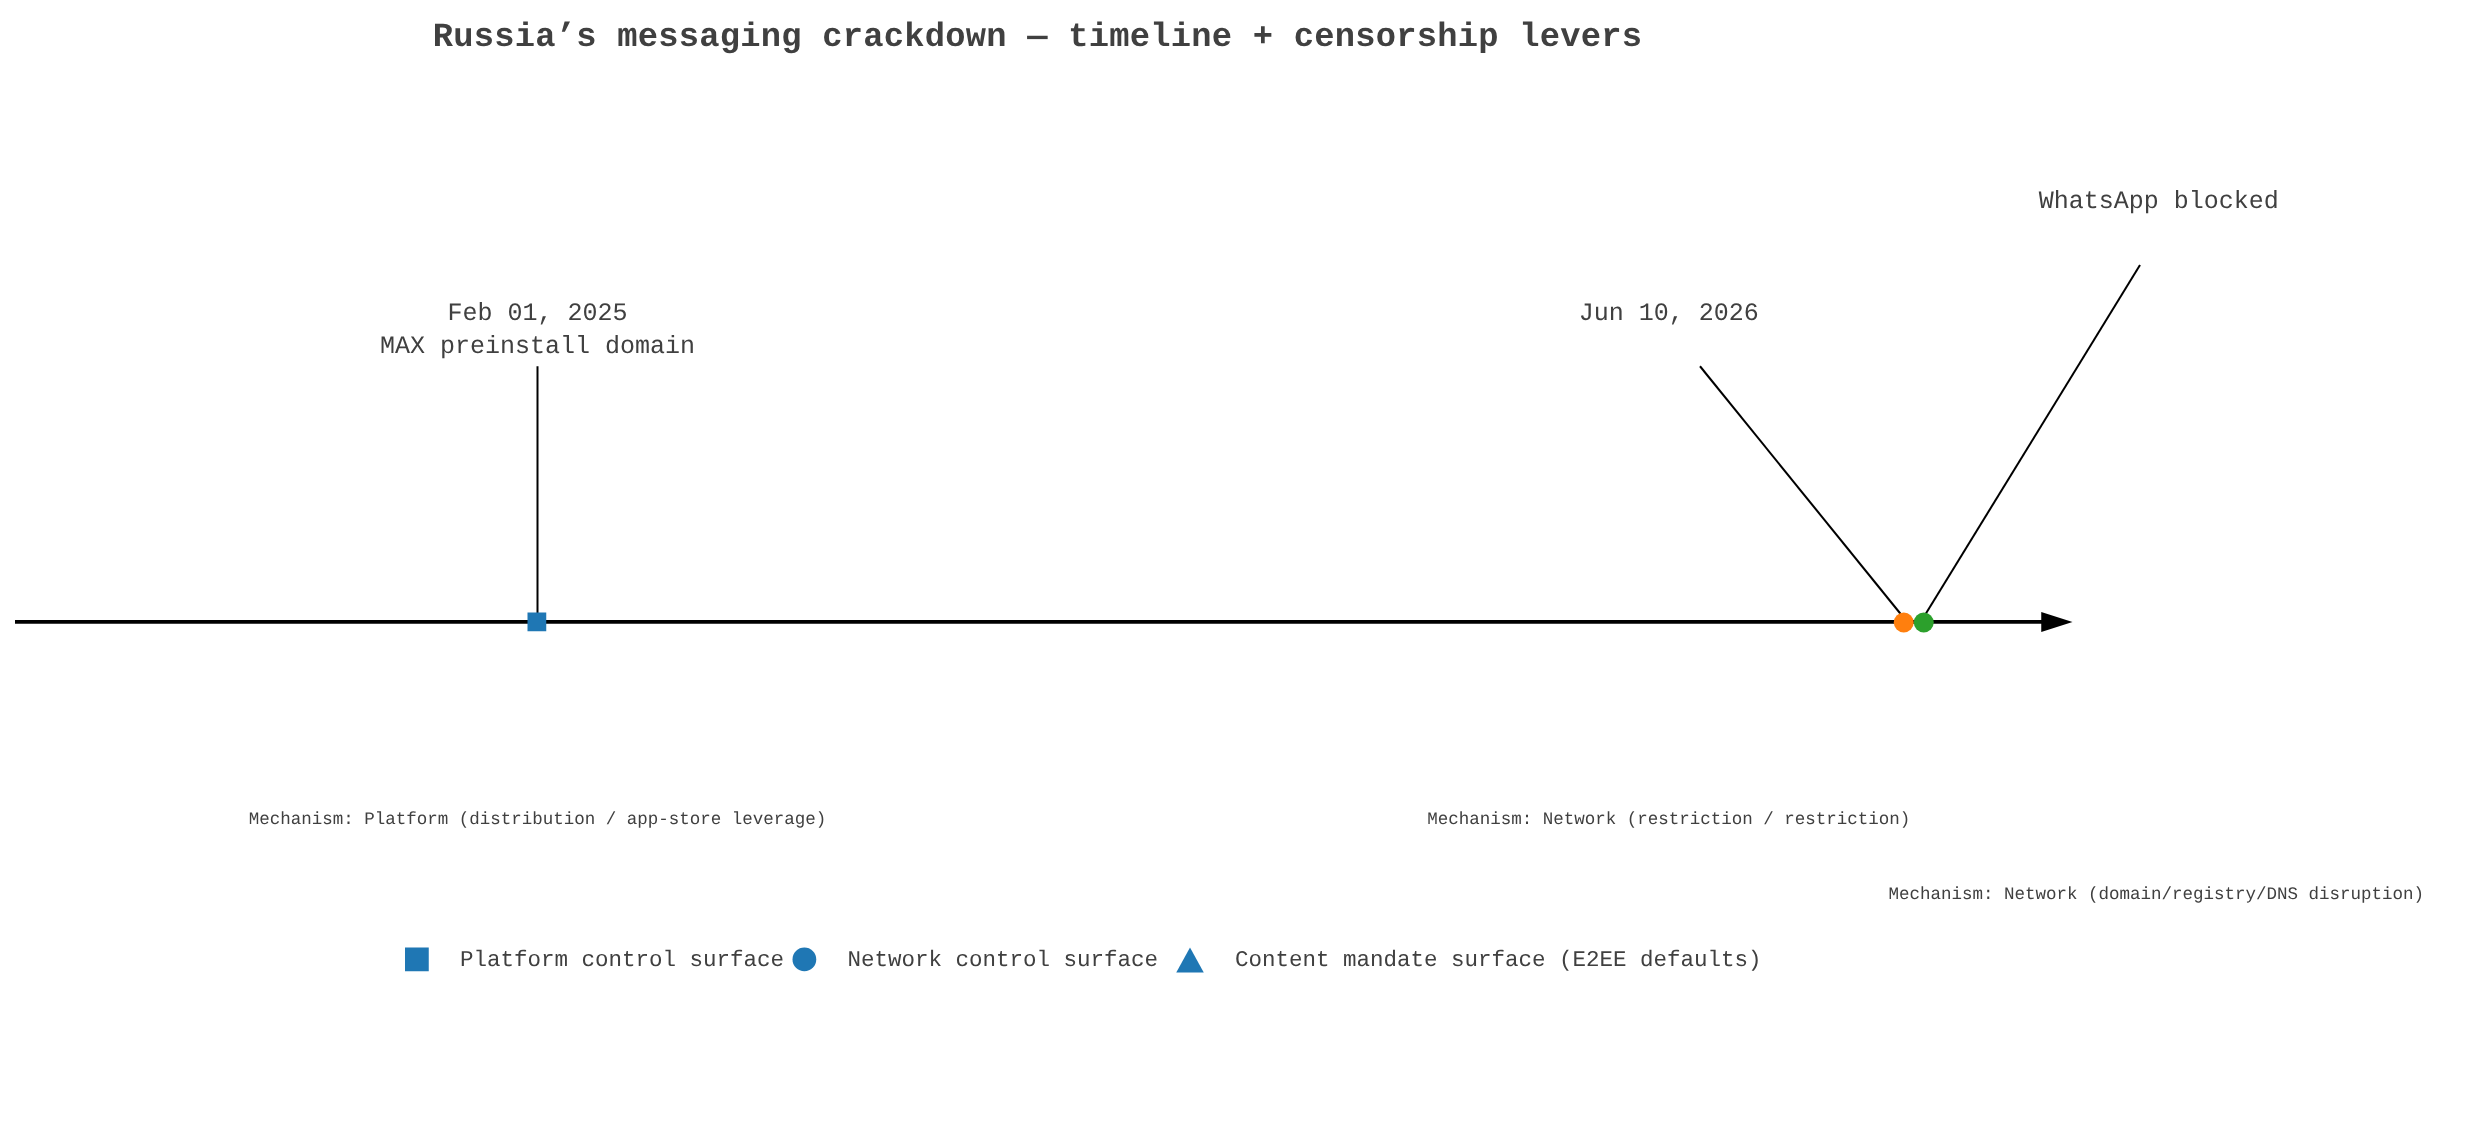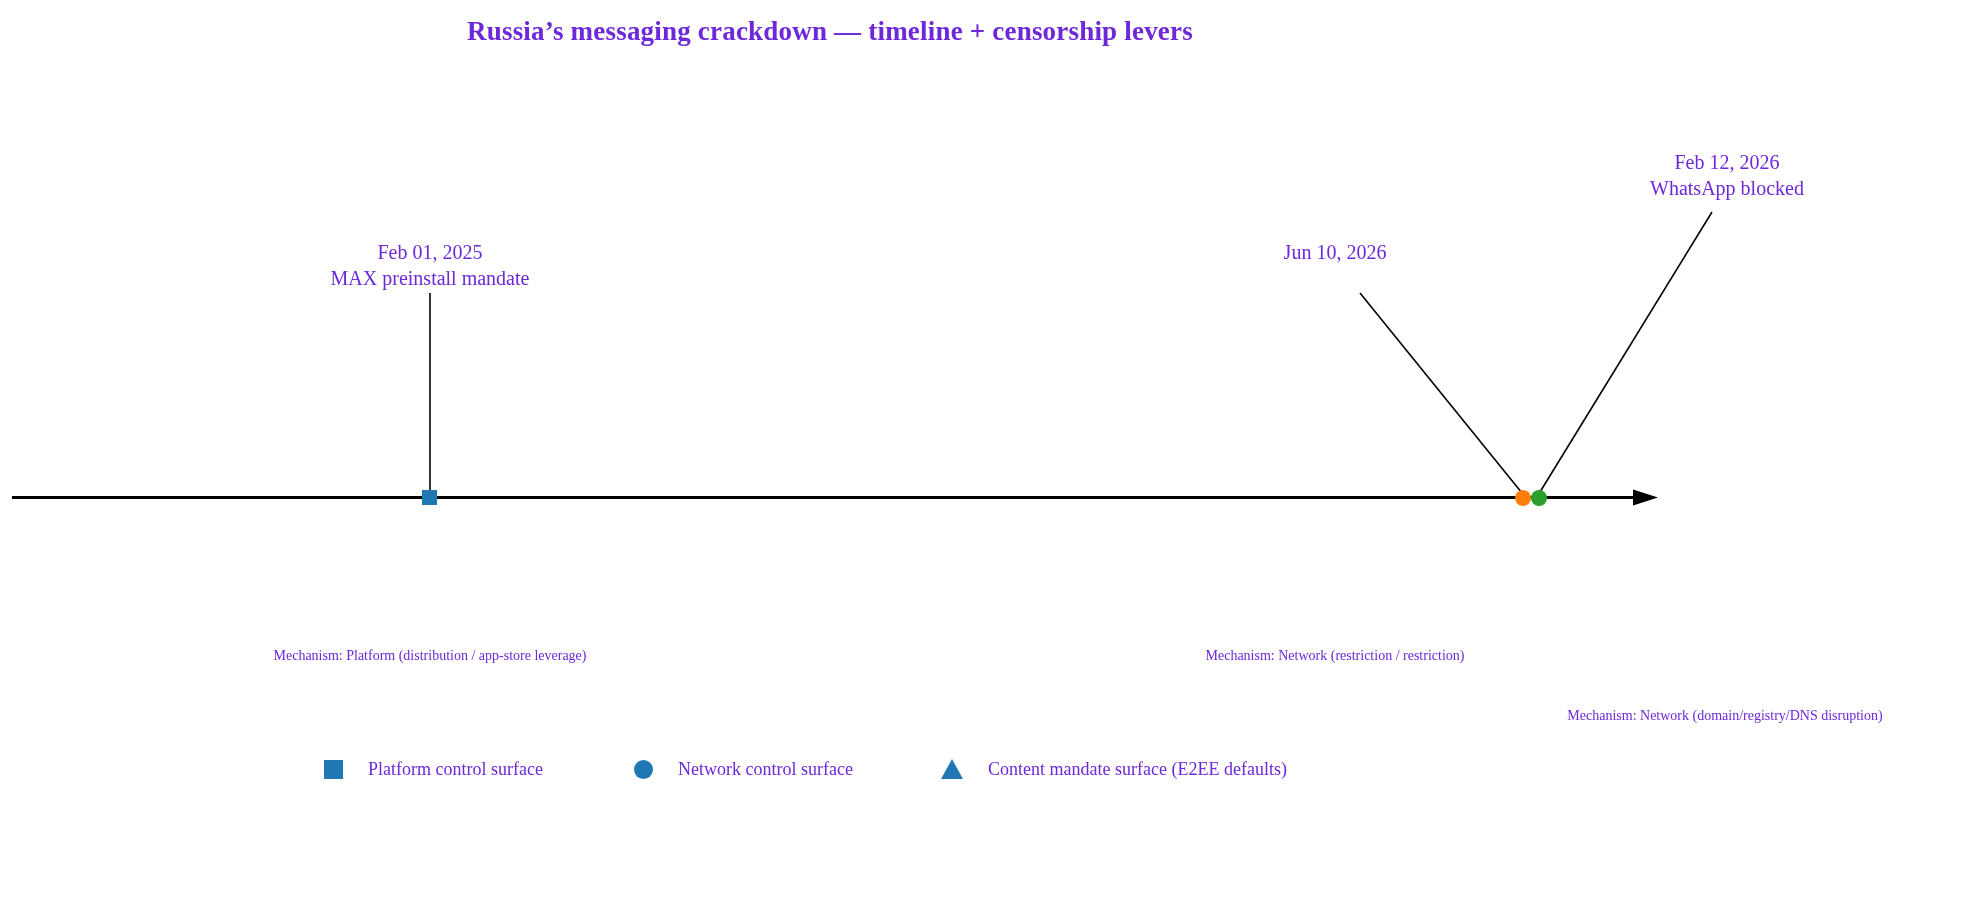--- a/index.html
+++ b/index.html
@@ -2,22 +2,22 @@
 <html><head>
 <meta charset="utf-8">
 <style>
   html, body { margin: 0; padding: 0; background: #ffffff; }
   .canvas {
     position: relative;
     width: 1988px;
     height: 897px;
     background: #ffffff;
     overflow: hidden;
-    font-family: Liberation Serif, serif;
-    color: #6d28d9;
+    font-family: Liberation Mono, monospace;
+    color: #404040;
   }
   .title {
     position: absolute;
     left: 0; top: 16px;
     width: 1660px;
     text-align: center;
     font-size: 27px;
     font-weight: bold;
     letter-spacing: 0.2px;
     white-space: nowrap;
@@ -51,21 +51,20 @@
   .mechanism.m3 { left: 1425px; top: 705px; }
   .marker { position: absolute; z-index: 3; }
   .marker.square { width: 15px; height: 15px; left: 422px; top: 490px; }
   .marker.dot    { width: 16px; height: 16px; border-radius: 50%; top: 490px; }
   .marker.dot.orange { left: 1515px; }
   .marker.dot.green  { left: 1531px; }
   .legend-item {
     position: absolute;
     top: 758px;
     display: flex;
-    align-items: center;
     font-size: 18px;
     line-height: 22px;
     white-space: nowrap;
   }
   .legend-item.l1 { left: 324px; }
   .legend-item.l2 { left: 634px; }
   .legend-item.l3 { left: 941px; }
   .legend-swatch { display: inline-block; margin-right: 25px; flex: 0 0 auto; }
   .legend-swatch.square { width: 19px; height: 19px; }
   .legend-swatch.circle { width: 19px; height: 19px; border-radius: 50%; }
@@ -93,29 +92,28 @@
   <svg class="overlay" viewBox="0 0 1988 897" xmlns="http://www.w3.org/2000/svg">
     <line x1="12" y1="497.5" x2="1640" y2="497.5" stroke="#000000" stroke-width="3"></line>
     <polygon points="1633,489.5 1658,497.5 1633,505.5" fill="#000000"></polygon>
     <line x1="430" y1="293" x2="430" y2="492" stroke="#000000" stroke-width="1.6"></line>
     <line x1="1360" y1="293" x2="1522" y2="493" stroke="#000000" stroke-width="1.6"></line>
     <line x1="1712" y1="212" x2="1540" y2="492" stroke="#000000" stroke-width="1.6"></line>
   </svg>
 
   <div class="annotation a1">
     <div>Feb 01, 2025</div>
-    <div>MAX preinstall mandate</div>
+    <div>MAX preinstall domain</div>
   </div>
 
   <div class="annotation a2">
     <div>Jun 10, 2026</div>
   </div>
 
   <div class="annotation a3">
-    <div>Feb 12, 2026</div>
     <div>WhatsApp blocked</div>
   </div>
 
   <div class="marker square" style="background-color: rgb(31, 119, 180);"></div>
   <div class="marker dot orange" style="background-color: rgb(255, 127, 14);"></div>
   <div class="marker dot green" style="background-color: rgb(44, 160, 44);"></div>
 
   <div class="mechanism m1">Mechanism: Platform (distribution / app-store leverage)</div>
   <div class="mechanism m2">Mechanism: Network (restriction / restriction)</div>
   <div class="mechanism m3">Mechanism: Network (domain/registry/DNS disruption)</div>

